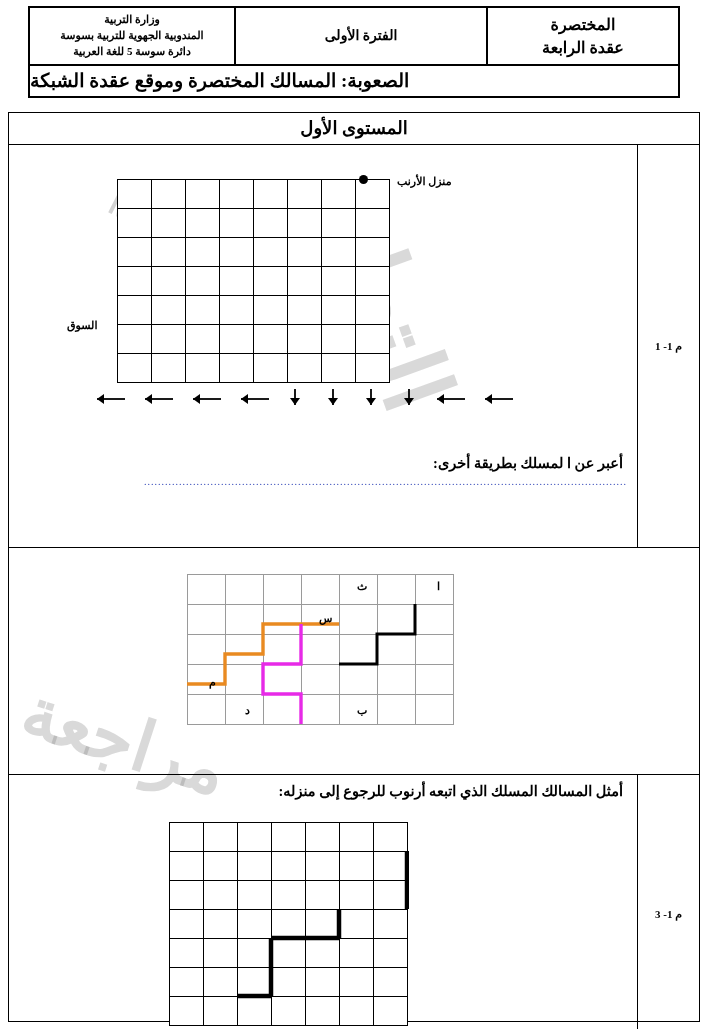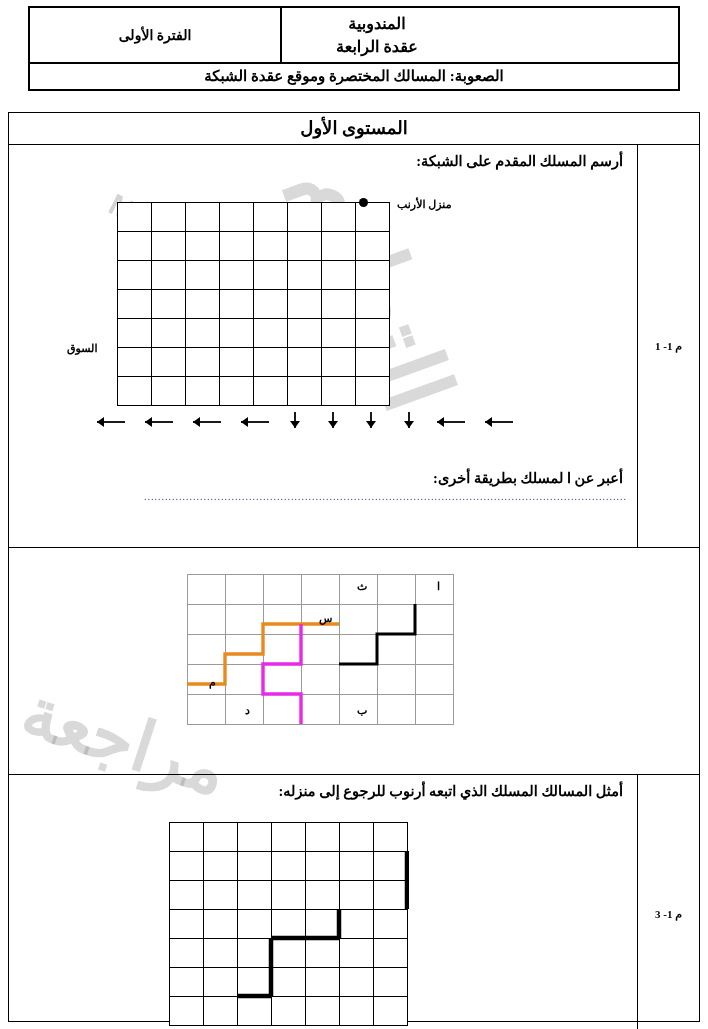--- a/index.html
+++ b/index.html
@@ -34,23 +34,23 @@
     flex-direction: column;
     justify-content: center;
     align-items: center;
   }
   .hcell:last-child { border-right: none; }
   .hcell-1 { width: 190px; font-weight: bold; font-size: 16px; line-height: 1.45; }
   .hcell-2 { width: 252px; font-weight: bold; font-size: 14px; }
   .hcell-3 { width: 206px; font-size: 11px; line-height: 1.45; font-weight: bold; }
   .header-bottom {
     border-top: 2px solid #000;
-    text-align: center;
-    font-weight: bold;
-    font-size: 15px;
+    text-align: left;
+    font-weight: bold;
+    font-size: 19px;
     padding: 3px 0 4px 0;
     direction: rtl;
   }
 
   
   .sheet {
     position: absolute;
     left: 8px; top: 112px;
     width: 692px; height: 910px;
     border: 1.5px solid #000;
@@ -181,39 +181,43 @@
 <body>
 
 <div class="page">
 
   <div class="wm wm-site">MOURAJAA.COM</div>
   <div class="wm wm-ar1">التعليم</div>
   <div class="wm wm-ar2">مراجعة</div>
 
   <div class="header">
     <div class="header-top">
+      <div class="hcell hcell-3">
+        <div>وزارة التربية</div>
+        <div>المندوبية الجهوية للتربية بسوسة</div>
+        <div>دائرة سوسة 5 للغة العربية</div>
+      </div>
       <div class="hcell hcell-2">
         <div>الفترة الأولى</div>
       </div>
       <div class="hcell hcell-1">
-        <div>المندوبية</div>
+        <div>المختصرة</div>
         <div>عقدة الرابعة</div>
       </div>
     </div>
     <div class="header-bottom">الصعوبة: المسالك المختصرة وموقع عقدة الشبكة</div>
   </div>
 
   <div class="sheet">
 
     <div class="level-title">المستوى الأول</div>
 
     <div class="row" style="height:403px;">
       <div class="row-label">م 1- 1</div>
       <div class="row-body">
-        <div class="prompt">أرسم المسلك المقدم على الشبكة:</div>
 
         <div class="grid-wrap" style="height:290px;">
 
           <div class="grid" style="position:absolute; left:98px; top:28px; grid-template-columns:repeat(8,34px); grid-template-rows:repeat(7,29px);">
             <div class="cell"></div>
               <div class="cell"></div>
               <div class="cell"></div>
               <div class="cell"></div>
               <div class="cell"></div>
               <div class="cell"></div>
@@ -298,21 +302,21 @@
 
                 <line x1="348" y1="10" x2="376" y2="10"></line>
                   <polyline points="355,5 348,10 355,15" fill="#000" stroke="none"></polyline>
                 <line x1="396" y1="10" x2="424" y2="10"></line>
                   <polyline points="403,5 396,10 403,15" fill="#000" stroke="none"></polyline>
               </g>
             </svg>
           </div>
         </div>
 
-        <div class="prompt" style="margin-top:6px;">أعبر عن ا لمسلك بطريقة أخرى:</div>
+        <div class="prompt" style="margin-top:14px;">أعبر عن ا لمسلك بطريقة أخرى:</div>
         <div class="dots">..........................................................................................................................................</div>
       </div>
     </div>
 
     <div class="row" style="height:227px;">
       <div class="row-body">
 
         <div class="grid-wrap" style="height:180px;">
 
           <div class="grid thin" style="position:absolute; left:168px; top:20px; grid-template-columns:repeat(7,38px); grid-template-rows:repeat(5,30px);">

